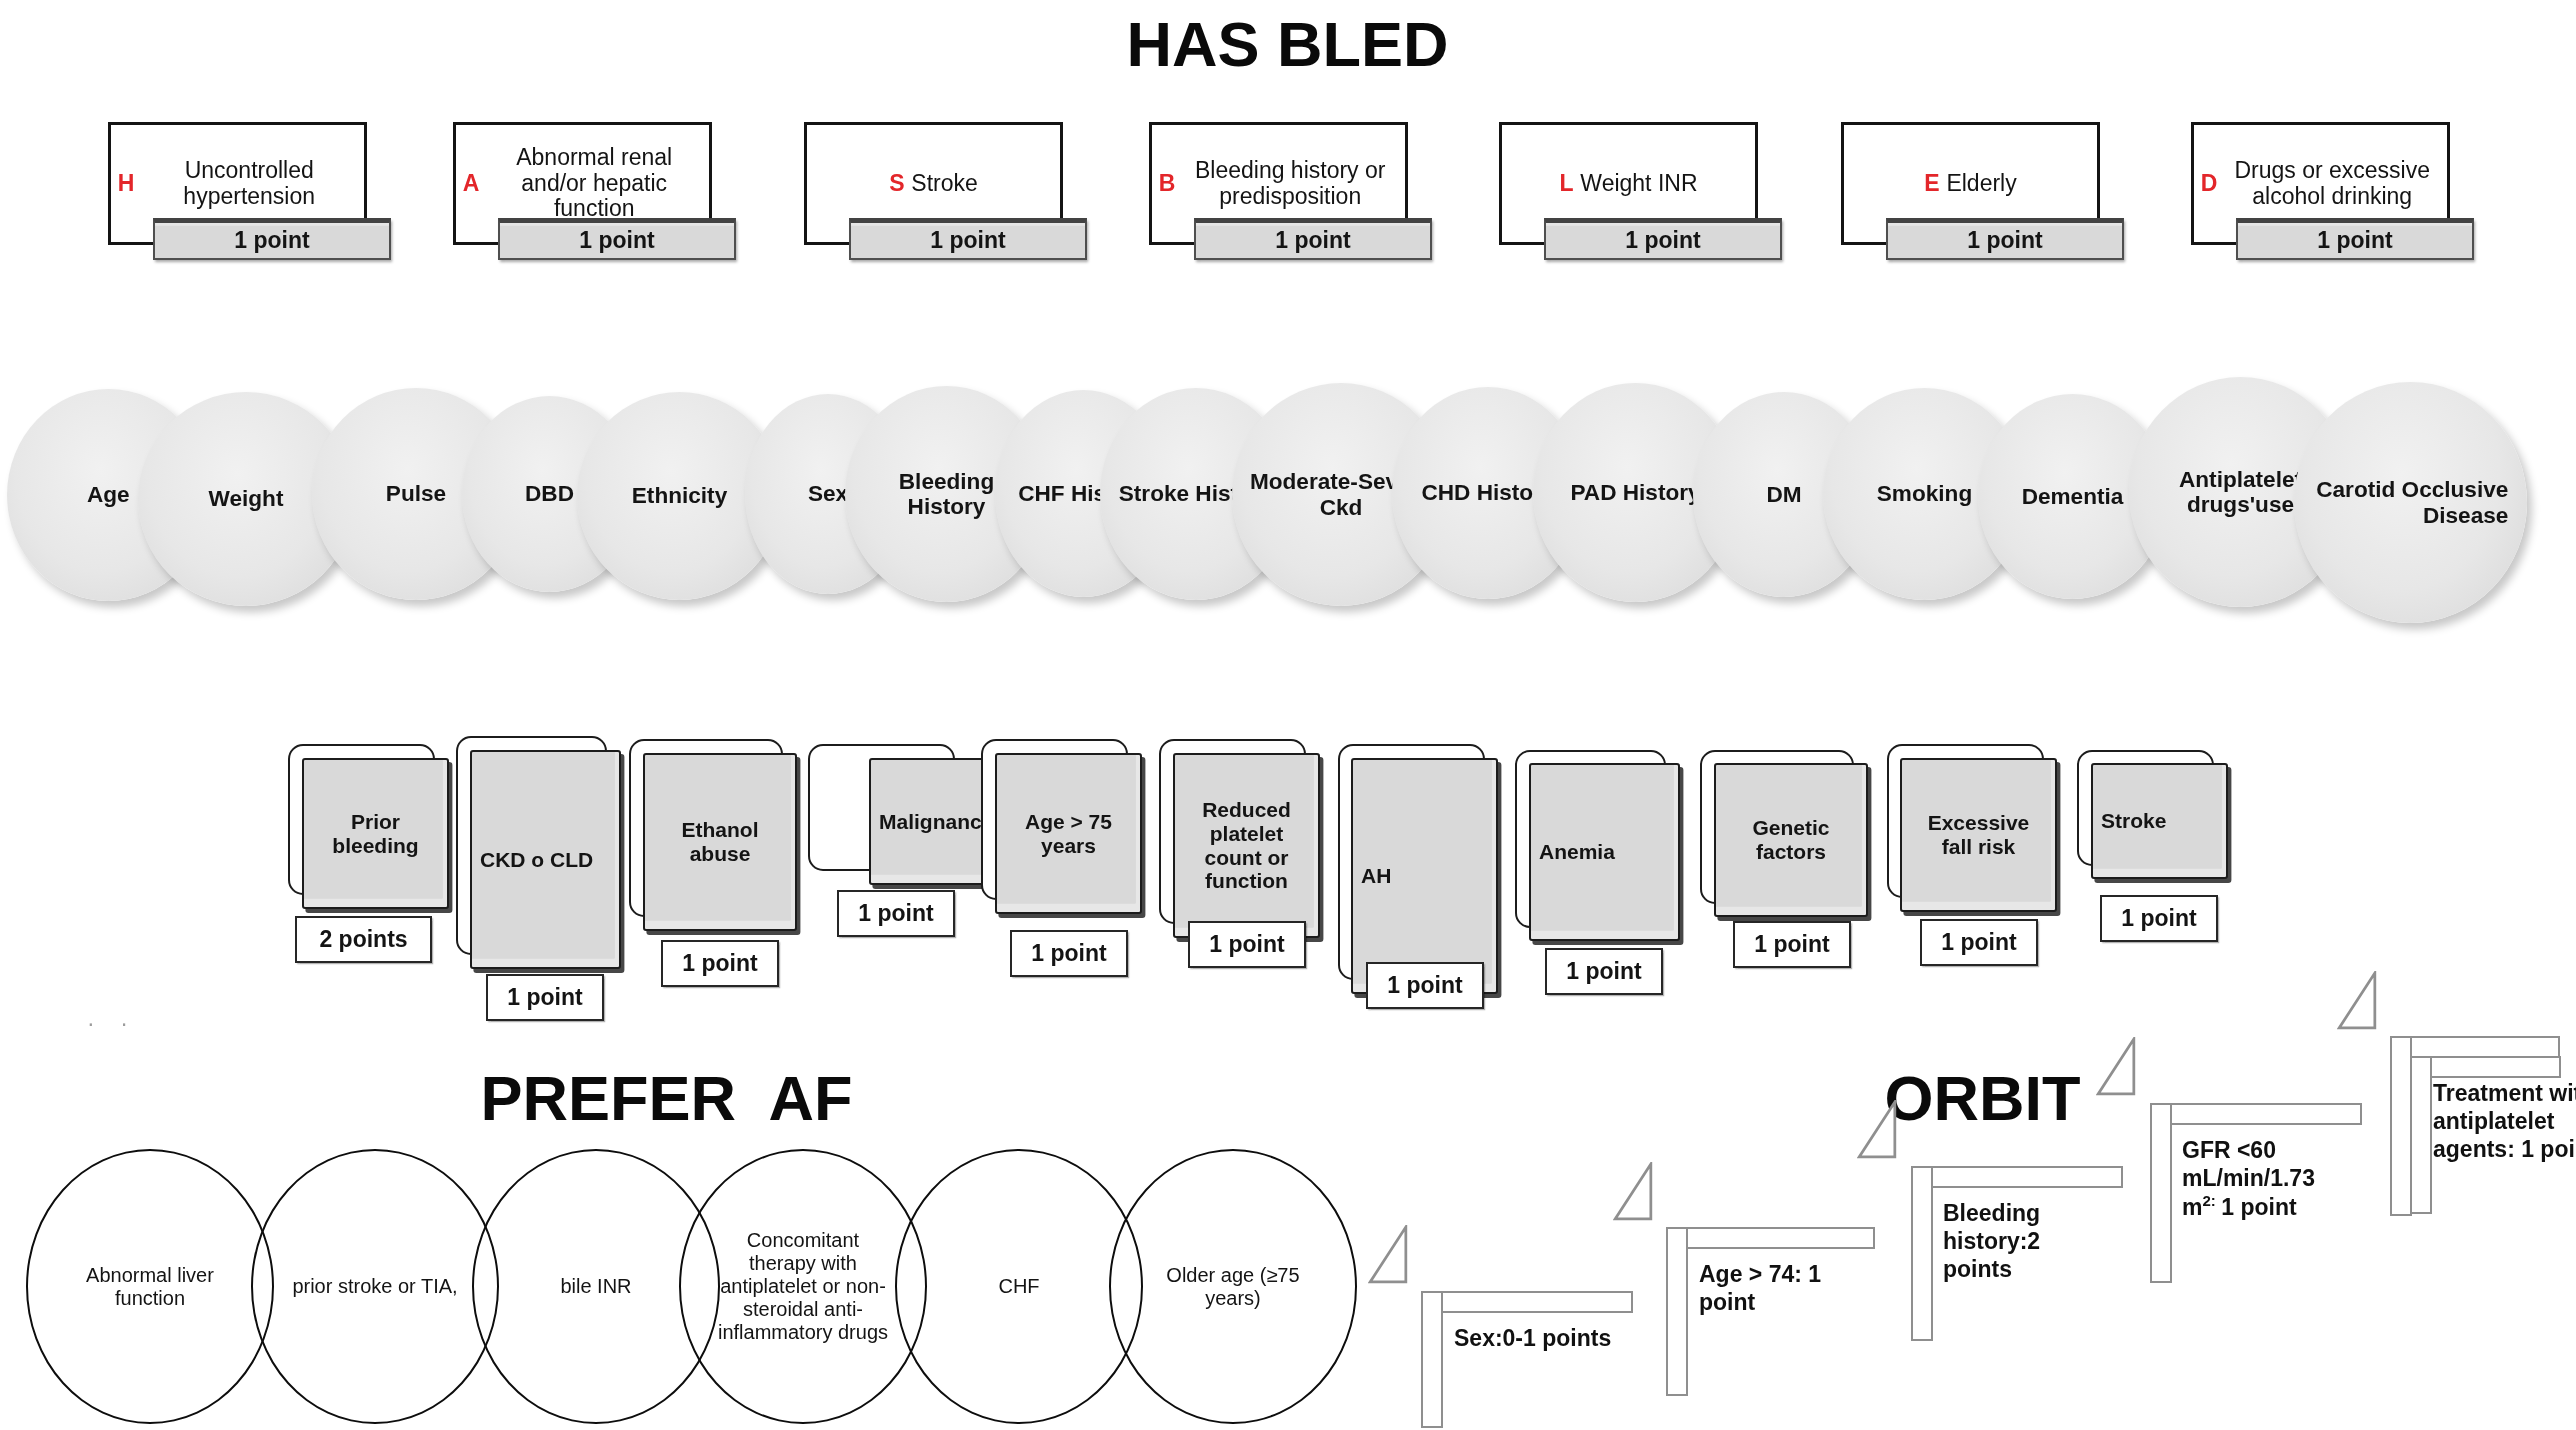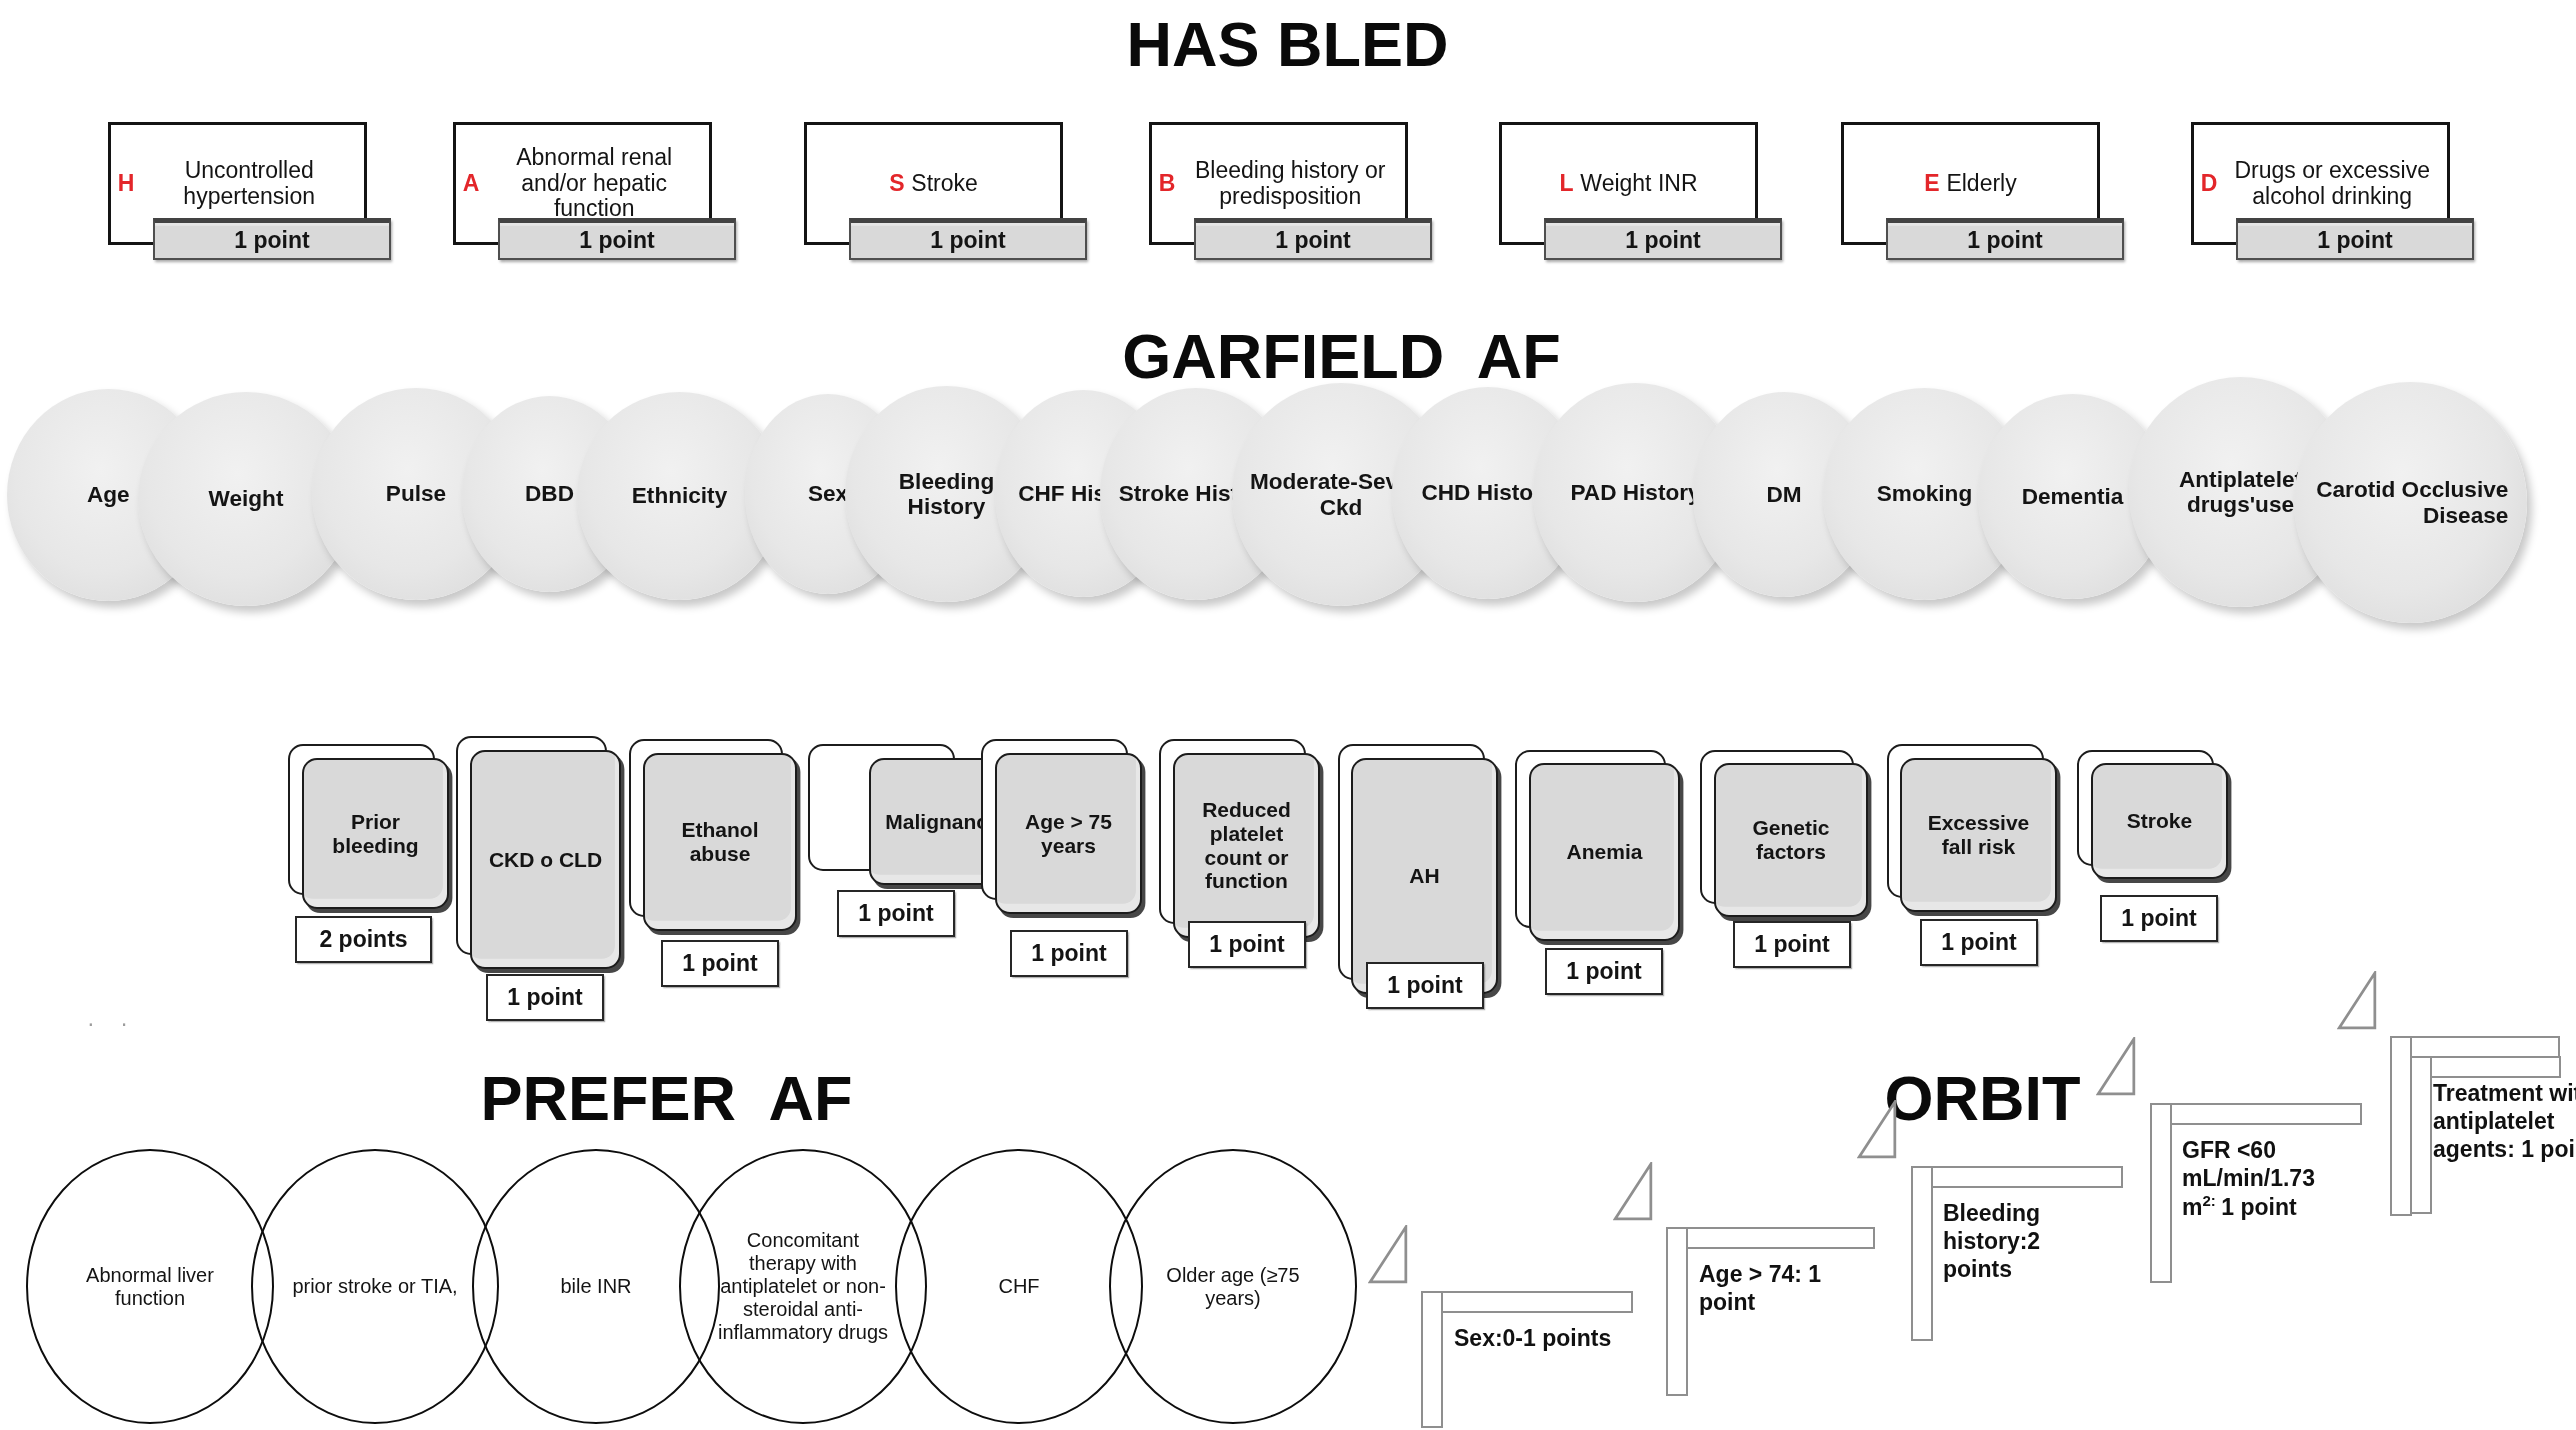--- a/index.html
+++ b/index.html
@@ -32,23 +32,23 @@
     box-shadow:4.8px 6.2px 8.2px rgba(0,0,0,0.22);
     display:flex;align-items:center;justify-content:center;text-align:center;
     font-size:22.6px;font-weight:700;line-height:1.12;
   }
   .gf-ellipse span{display:block;width:84%;}
   
   .hm-back{
     position:absolute;background:#ffffff;border:2.7px solid #1c1c1c;border-radius:15px;box-sizing:border-box;
   }
   .hm-card{
-    position:absolute;background:#d9d9d9;border:2.7px solid #1c1c1c;border-radius:15px;box-sizing:border-box;
-    display:flex;align-items:center;justify-content:center;text-align:center;
-    font-size:21px;font-weight:700;line-height:1.12;padding:14px;
+    position:absolute;background:#d9d9d9;border:2.7px solid #1c1c1c;border-radius:3px;box-sizing:border-box;
+    display:flex;align-items:center;text-align:center;
+    font-size:21px;font-weight:700;line-height:1.12;padding:8px;
     box-shadow:3.4px 4.1px 0 rgba(25,25,25,0.8), inset -4.1px -8.2px 0 rgba(255,255,255,0.38);
   }
   .hm-pts{
     position:absolute;height:47px;background:#ffffff;border:2.7px solid #262626;box-sizing:border-box;
     display:flex;align-items:center;justify-content:center;font-size:23px;font-weight:700;
     box-shadow:2.1px 2.1px 1.4px rgba(0,0,0,0.3);
   }
   
   .pf-ellipse{
     position:absolute;border-radius:50%;border:2.7px solid #0d0d0d;background:transparent;box-sizing:border-box;
@@ -62,21 +62,20 @@
   .ob-text sup{font-size:15px;}
   .ob-text .post{margin-left:5.5px;}
   .ob-tri{position:absolute;}
   .stray{position:absolute;color:#9c9c9c;font-size:23px;letter-spacing:9.6px;}
 </style>
 </head>
 <body>
 
 <div id="canvas">
   <div class="title" style="left:945px;top:8.2px;width:685px;">HAS BLED</div>
-  <div class="title" style="left:999px;top:320px;width:685px;">GARFIELD  AF</div>
   <div class="title" style="left:324px;top:1062px;width:685px;">PREFER  AF</div>
   <div class="title" style="left:1640px;top:1062px;width:685px;">ORBIT</div>
 
   <div id="hasbled-row">
       <div class="hb-item" style="left:108px;top:122px;">
         <div class="hb-box">
           <span class="hb-letter">H</span>
           <span class="hb-text">Uncontrolled hypertension</span>
         </div>
         <div class="hb-tab">

